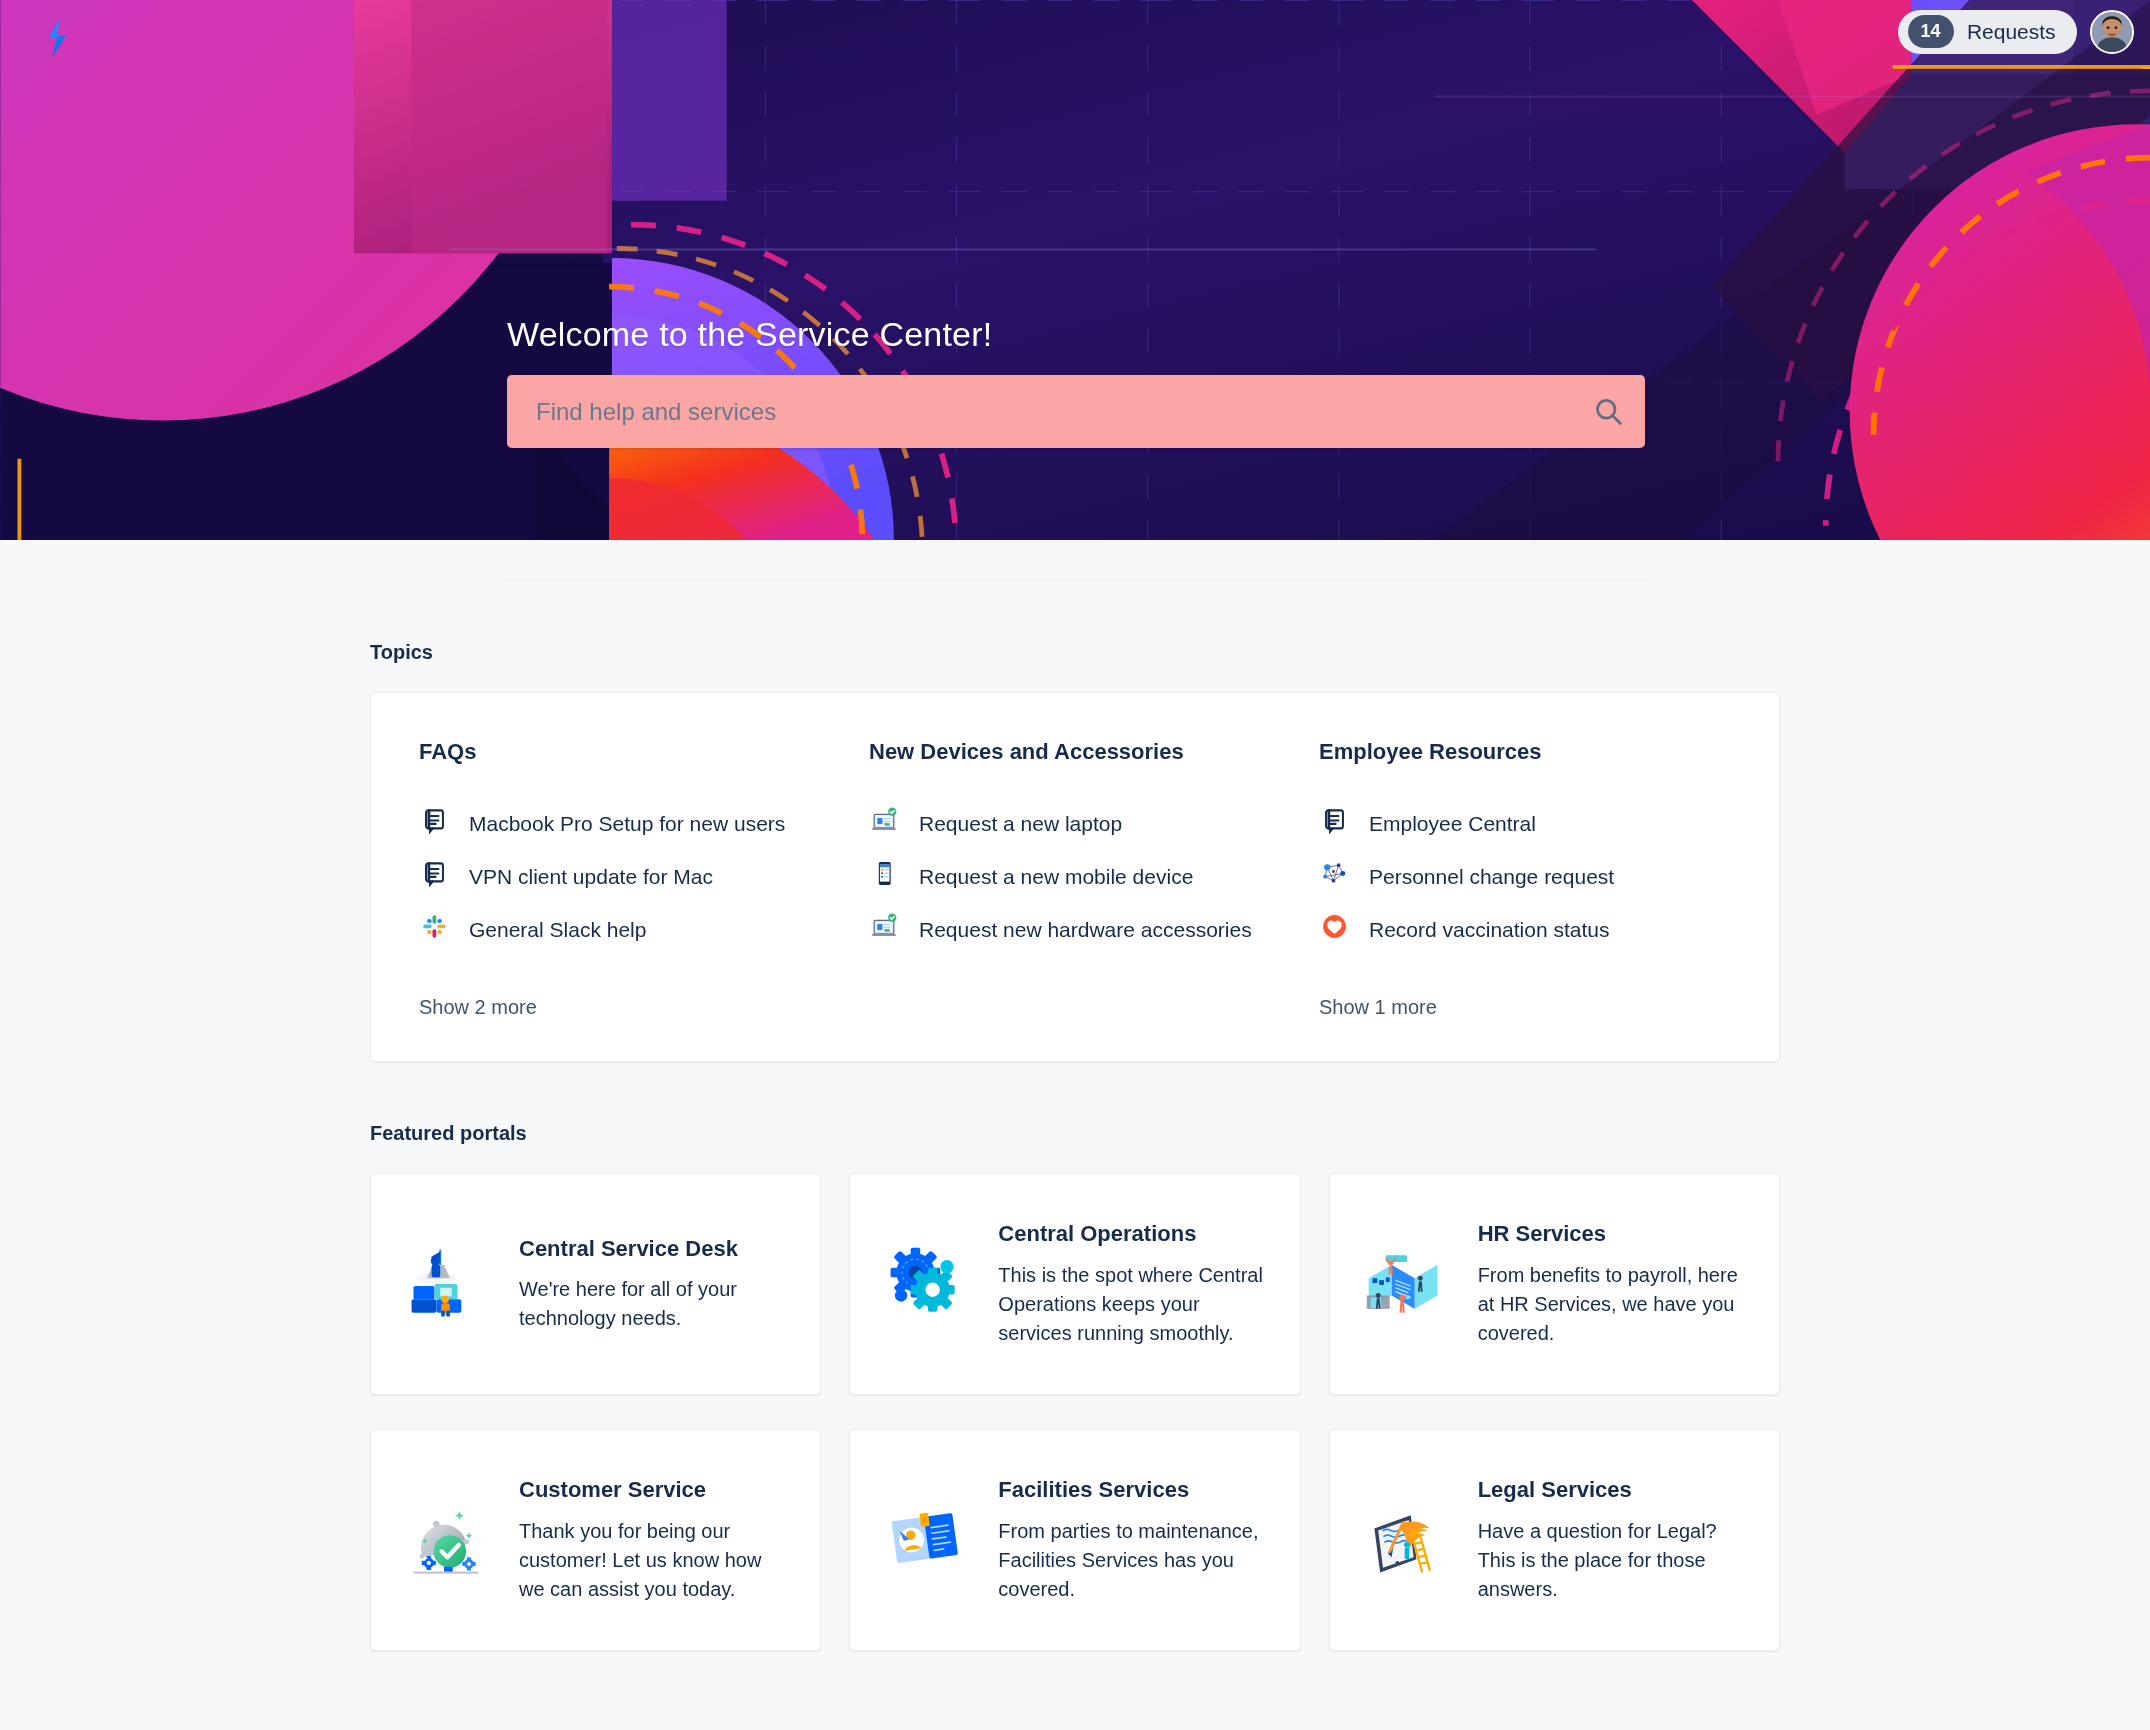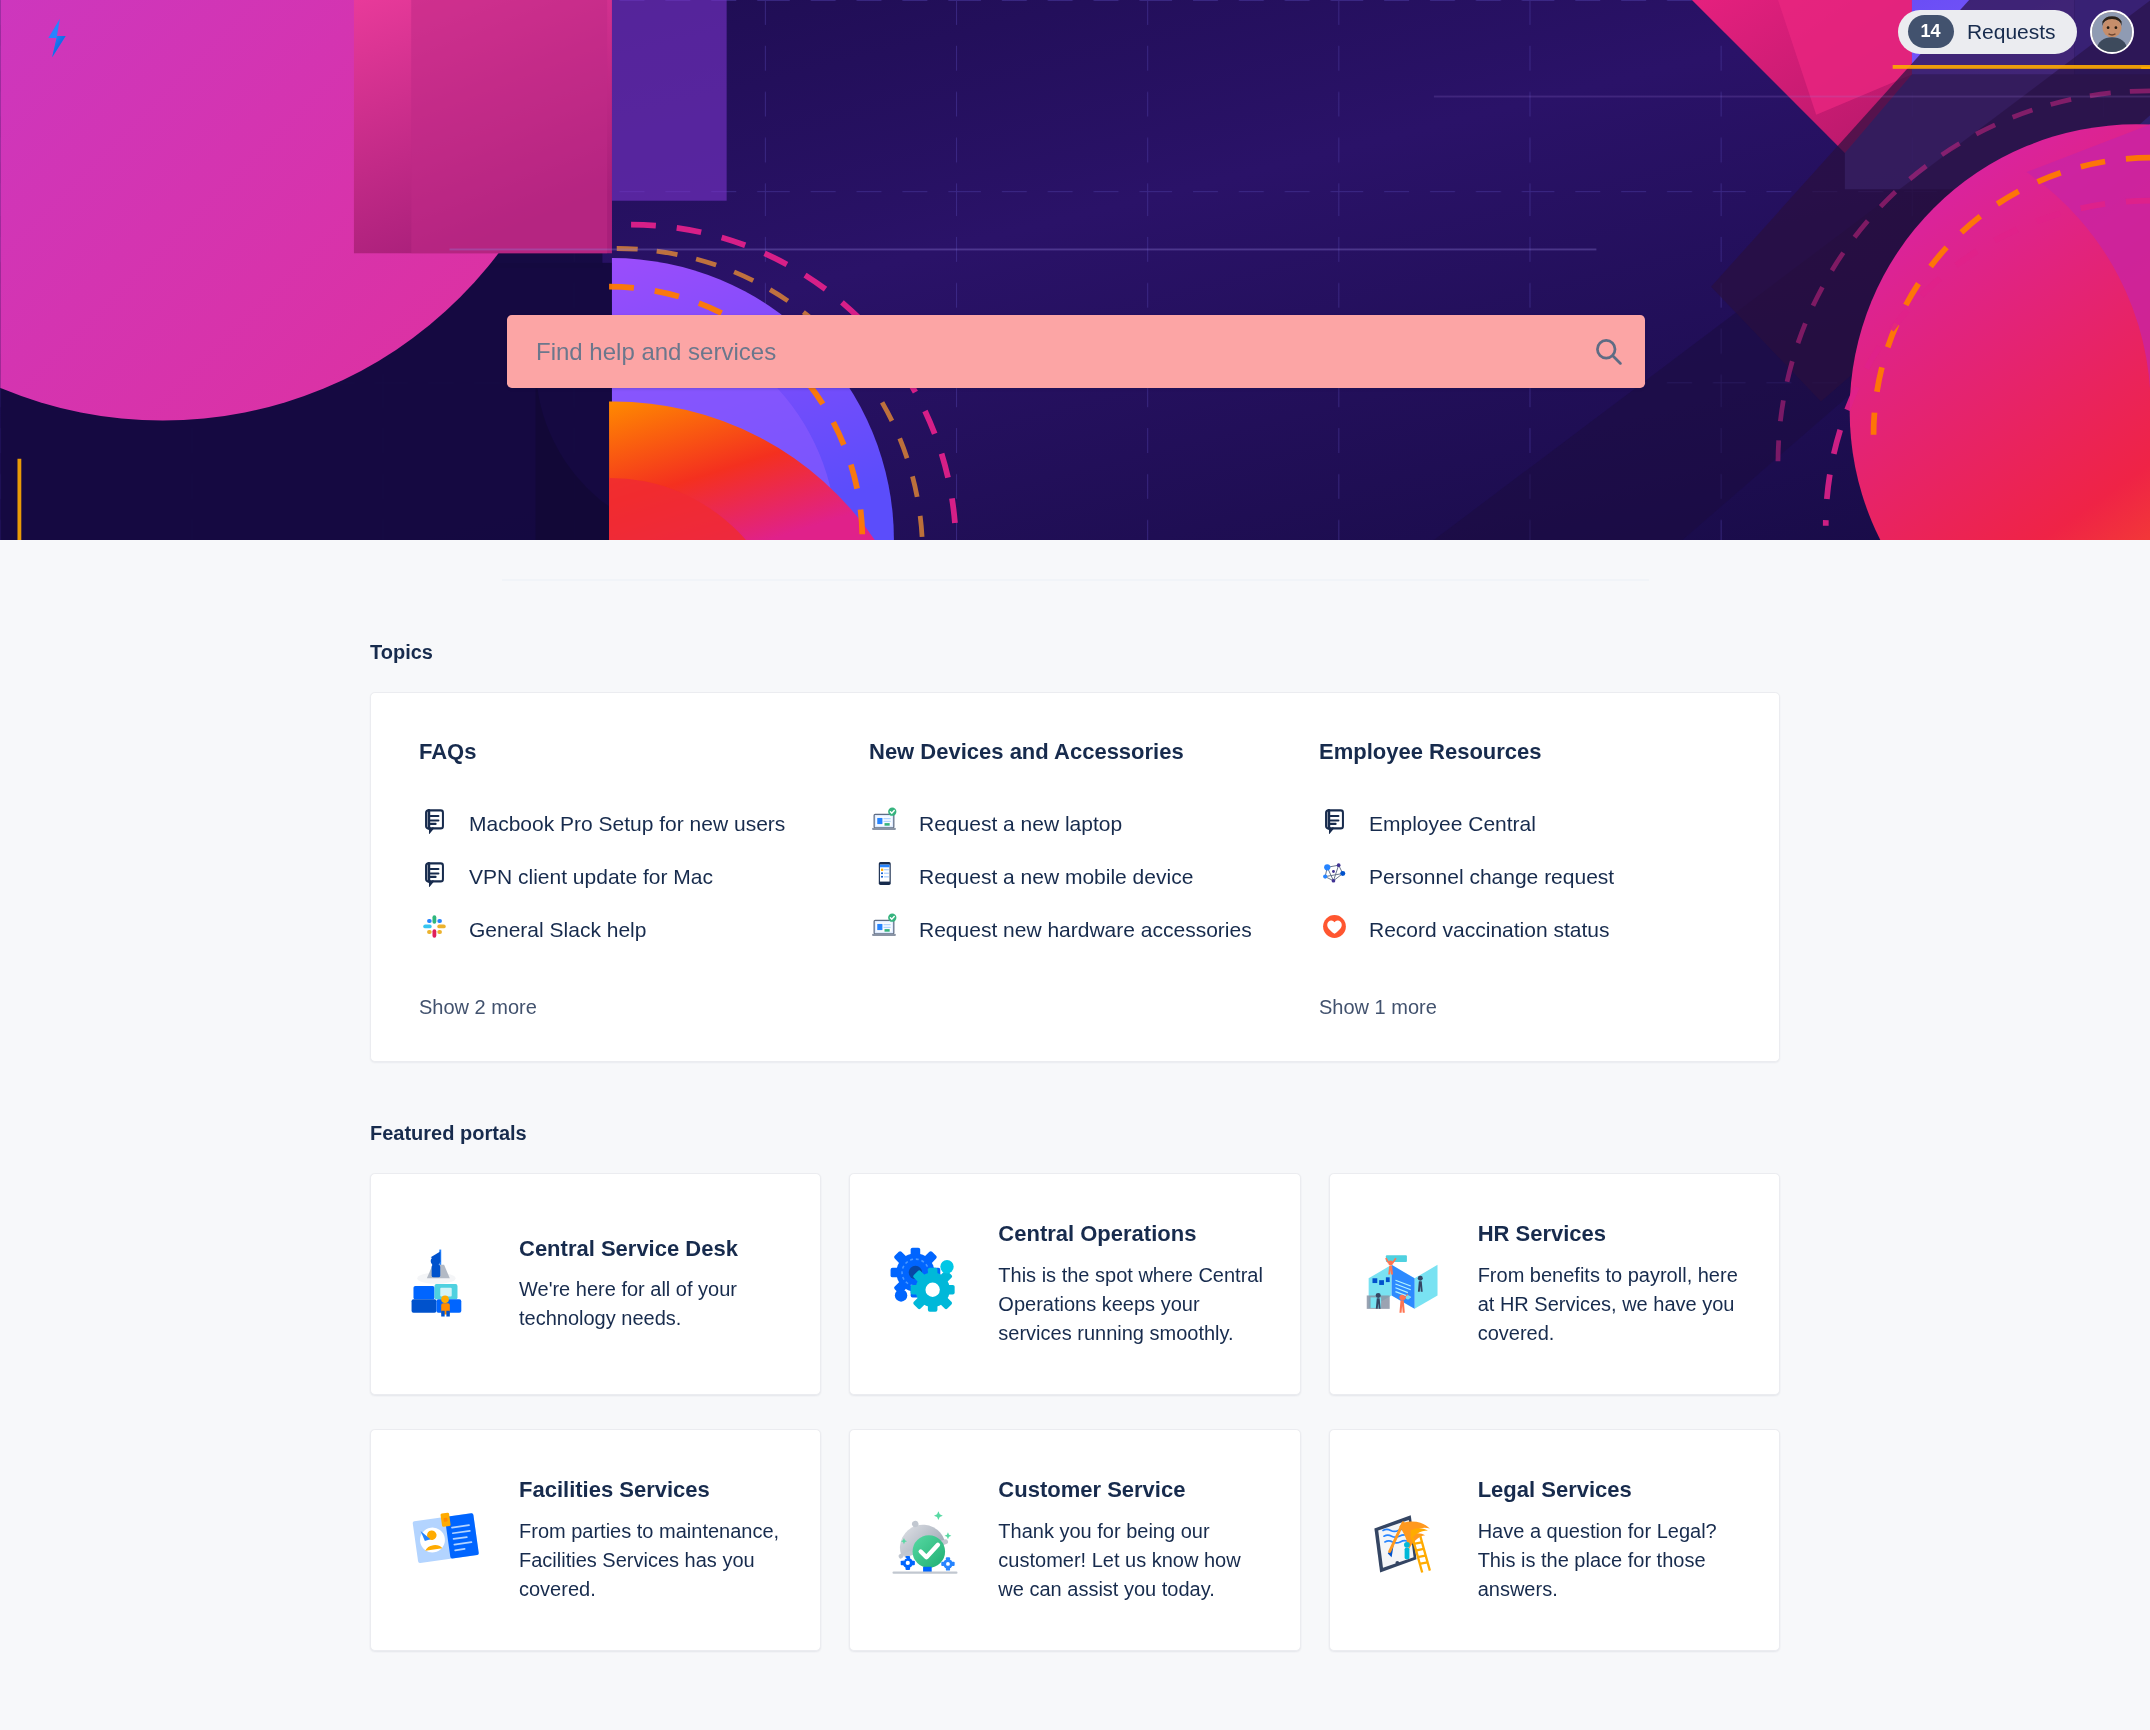--- a/index.html
+++ b/index.html
@@ -350,20 +350,21 @@
         <path d="M12 11 A12 10 0 0 1 34 11 L34 16 A11 8 0 0 0 12 16 Z" fill="#2b2118"></path>
         <ellipse cx="23" cy="42" rx="17" ry="13" fill="#3d4a5c"></ellipse>
         <circle cx="18.5" cy="18" r="1.6" fill="#241a12"></circle>
         <circle cx="27.5" cy="18" r="1.6" fill="#241a12"></circle>
         <path d="M19 25 Q23 28 27 25" stroke="#6d4630" stroke-width="1.6" fill="none"></path>
       </svg>
     </div>
   </div>
 
   <div class="hero-center">
+    <h1 class="hero-title">Welcome to the Service Center!</h1>
     <div class="search-box">
       <input class="search-input" type="text" placeholder="Find help and services" style="">
       <span class="search-icon">
         <svg width="32.5" height="32.5" viewBox="0 0 24 24" fill="none" stroke="currentColor" stroke-width="2" stroke-linecap="round">
           <circle cx="10.5" cy="10.5" r="6.5"></circle>
           <line x1="15.5" y1="15.5" x2="21" y2="21"></line>
         </svg>
       </span>
     </div>
   </div>
@@ -646,20 +647,74 @@
         </div>
         <div class="portal-text">
           <div class="portal-name">HR Services</div>
           <div class="portal-desc">From benefits to payroll, here at HR Services, we have you covered.</div>
         </div>
       </div>
 
       <div class="portal-card">
         <div class="portal-icon">
           <svg width="88" height="88" viewBox="0 0 92 92" xmlns="http://www.w3.org/2000/svg">
+            <defs>
+              <linearGradient id="clo" x1="0" y1="0" x2="1" y2="1">
+                <stop offset="0" stop-color="#dfe1e6"></stop>
+                <stop offset="100%" stop-color="#a5adba"></stop>
+              </linearGradient>
+              <linearGradient id="grn" x1="0" y1="0" x2="1" y2="1">
+                <stop offset="0" stop-color="#57d9a3"></stop>
+                <stop offset="100%" stop-color="#1fae72"></stop>
+              </linearGradient>
+            </defs>
+            <g transform="rotate(-18 42 42)">
+              <path d="M16 54 A24 24 0 0 1 64 54 Z" fill="url(#clo)"></path>
+              <rect x="13" y="53" width="54" height="5" rx="2.5" fill="#c1c7d0"></rect>
+              <circle cx="40" cy="28" r="3.4" fill="#c1c7d0"></circle>
+            </g>
+            <circle cx="50" cy="58" r="17" fill="url(#grn)"></circle>
+            <path d="M41.5 58 L47.5 64 L59.5 51" stroke="#ffffff" stroke-width="4.6" fill="none" stroke-linecap="round" stroke-linejoin="round"></path>
+            <g fill="#0065ff">
+              <circle cx="28" cy="70" r="5.4"></circle>
+              <circle cx="28" cy="70" r="2.2" fill="#ffffff"></circle>
+              <rect x="25.6" y="62.6" width="4.8" height="3.4" rx="1"></rect>
+              <rect x="25.6" y="74" width="4.8" height="3.4" rx="1"></rect>
+              <rect x="20.6" y="67.6" width="3.4" height="4.8" rx="1"></rect>
+              <rect x="32" y="67.6" width="3.4" height="4.8" rx="1"></rect>
+            </g>
+            <g fill="#2684ff">
+              <circle cx="70" cy="71" r="5"></circle>
+              <circle cx="70" cy="71" r="2" fill="#ffffff"></circle>
+              <rect x="67.8" y="64" width="4.4" height="3.2" rx="1"></rect>
+              <rect x="67.8" y="74.8" width="4.4" height="3.2" rx="1"></rect>
+              <rect x="63" y="68.8" width="3.2" height="4.4" rx="1"></rect>
+              <rect x="73.8" y="68.8" width="3.2" height="4.4" rx="1"></rect>
+            </g>
+            <rect x="44" y="74" width="9" height="6" fill="#0065ff"></rect>
+            <rect x="12" y="79" width="68" height="2.4" rx="1.2" fill="#c1c7d0"></rect>
+            <g fill="#57d9a3">
+              <path d="M60 16 l1.4 3.2 3.2 1.4 -3.2 1.4 -1.4 3.2 -1.4 -3.2 -3.2 -1.4 3.2 -1.4 Z"></path>
+              <path d="M70 38 l1.1 2.5 2.5 1.1 -2.5 1.1 -1.1 2.5 -1.1 -2.5 -2.5 -1.1 2.5 -1.1 Z"></path>
+              <path d="M24 44 l1 2.2 2.2 1 -2.2 1 -1 2.2 -1 -2.2 -2.2 -1 2.2 -1 Z"></path>
+            </g>
+            <g fill="#ffffff">
+              <path d="M24 62 l1 2.2 2.2 1 -2.2 1 -1 2.2 -1 -2.2 -2.2 -1 2.2 -1 Z"></path>
+            </g>
+          </svg>
+        </div>
+        <div class="portal-text">
+          <div class="portal-name">Customer Service</div>
+          <div class="portal-desc">Thank you for being our customer! Let us know how we can assist you today.</div>
+        </div>
+      </div>
+
+      <div class="portal-card">
+        <div class="portal-icon">
+          <svg width="88" height="88" viewBox="0 0 92 92" xmlns="http://www.w3.org/2000/svg">
             <g transform="rotate(-8 46 46)">
               <rect x="14" y="22" width="64" height="44" rx="2" fill="#b3d4ff"></rect>
               <rect x="48" y="22" width="30" height="44" rx="2" fill="#0065ff"></rect>
               <circle cx="32" cy="44" r="13" fill="#ffffff"></circle>
               <circle cx="32" cy="39" r="5" fill="#ffab00"></circle>
               <path d="M23 54 A10 8 0 0 1 41 54 Z" fill="#ffab00"></path>
               <path d="M21 33 L30 43 L24 44 Z" fill="#2684ff"></path>
               <rect x="44" y="18" width="9" height="14" rx="1.5" fill="#ffab00"></rect>
               <rect x="46.5" y="23" width="4" height="4" rx="0.8" fill="#ff8b00"></rect>
               <g stroke="#b3d4ff" stroke-width="1.8" stroke-linecap="round">
@@ -674,74 +729,20 @@
         </div>
         <div class="portal-text">
           <div class="portal-name">Facilities Services</div>
           <div class="portal-desc">From parties to maintenance, Facilities Services has you covered.</div>
         </div>
       </div>
 
       <div class="portal-card">
         <div class="portal-icon">
           <svg width="88" height="88" viewBox="0 0 92 92" xmlns="http://www.w3.org/2000/svg">
-            <defs>
-              <linearGradient id="clo" x1="0" y1="0" x2="1" y2="1">
-                <stop offset="0" stop-color="#dfe1e6"></stop>
-                <stop offset="100%" stop-color="#a5adba"></stop>
-              </linearGradient>
-              <linearGradient id="grn" x1="0" y1="0" x2="1" y2="1">
-                <stop offset="0" stop-color="#57d9a3"></stop>
-                <stop offset="100%" stop-color="#1fae72"></stop>
-              </linearGradient>
-            </defs>
-            <g transform="rotate(-18 42 42)">
-              <path d="M16 54 A24 24 0 0 1 64 54 Z" fill="url(#clo)"></path>
-              <rect x="13" y="53" width="54" height="5" rx="2.5" fill="#c1c7d0"></rect>
-              <circle cx="40" cy="28" r="3.4" fill="#c1c7d0"></circle>
-            </g>
-            <circle cx="50" cy="58" r="17" fill="url(#grn)"></circle>
-            <path d="M41.5 58 L47.5 64 L59.5 51" stroke="#ffffff" stroke-width="4.6" fill="none" stroke-linecap="round" stroke-linejoin="round"></path>
-            <g fill="#0065ff">
-              <circle cx="28" cy="70" r="5.4"></circle>
-              <circle cx="28" cy="70" r="2.2" fill="#ffffff"></circle>
-              <rect x="25.6" y="62.6" width="4.8" height="3.4" rx="1"></rect>
-              <rect x="25.6" y="74" width="4.8" height="3.4" rx="1"></rect>
-              <rect x="20.6" y="67.6" width="3.4" height="4.8" rx="1"></rect>
-              <rect x="32" y="67.6" width="3.4" height="4.8" rx="1"></rect>
-            </g>
-            <g fill="#2684ff">
-              <circle cx="70" cy="71" r="5"></circle>
-              <circle cx="70" cy="71" r="2" fill="#ffffff"></circle>
-              <rect x="67.8" y="64" width="4.4" height="3.2" rx="1"></rect>
-              <rect x="67.8" y="74.8" width="4.4" height="3.2" rx="1"></rect>
-              <rect x="63" y="68.8" width="3.2" height="4.4" rx="1"></rect>
-              <rect x="73.8" y="68.8" width="3.2" height="4.4" rx="1"></rect>
-            </g>
-            <rect x="44" y="74" width="9" height="6" fill="#0065ff"></rect>
-            <rect x="12" y="79" width="68" height="2.4" rx="1.2" fill="#c1c7d0"></rect>
-            <g fill="#57d9a3">
-              <path d="M60 16 l1.4 3.2 3.2 1.4 -3.2 1.4 -1.4 3.2 -1.4 -3.2 -3.2 -1.4 3.2 -1.4 Z"></path>
-              <path d="M70 38 l1.1 2.5 2.5 1.1 -2.5 1.1 -1.1 2.5 -1.1 -2.5 -2.5 -1.1 2.5 -1.1 Z"></path>
-              <path d="M24 44 l1 2.2 2.2 1 -2.2 1 -1 2.2 -1 -2.2 -2.2 -1 2.2 -1 Z"></path>
-            </g>
-            <g fill="#ffffff">
-              <path d="M24 62 l1 2.2 2.2 1 -2.2 1 -1 2.2 -1 -2.2 -2.2 -1 2.2 -1 Z"></path>
-            </g>
-          </svg>
-        </div>
-        <div class="portal-text">
-          <div class="portal-name">Customer Service</div>
-          <div class="portal-desc">Thank you for being our customer! Let us know how we can assist you today.</div>
-        </div>
-      </div>
-
-      <div class="portal-card">
-        <div class="portal-icon">
-          <svg width="88" height="88" viewBox="0 0 92 92" xmlns="http://www.w3.org/2000/svg">
             <path d="M14 34 L52 20 L58 66 L20 80 Z" fill="#344563"></path>
             <path d="M18 36 L50 25 L55 64 L23 75 Z" fill="#f4f5f7"></path>
             <g stroke="#2684ff" stroke-width="1.8" fill="none" stroke-linecap="round">
               <path d="M23 36 q4 -2 8 0 t8 0 t8 -1"></path>
               <path d="M24 42 q4 -2 8 0 t8 0 t8 -1"></path>
               <path d="M25 48 q4 -2 8 0 t8 0 t7 -1"></path>
             </g>
             <path d="M28 60 L34 52 L32 64 Z" fill="#0052cc"></path>
             <circle cx="38" cy="70" r="2" fill="#344563"></circle>
             <path d="M44 28 C58 24 68 30 72 34 C64 32 58 34 54 40

